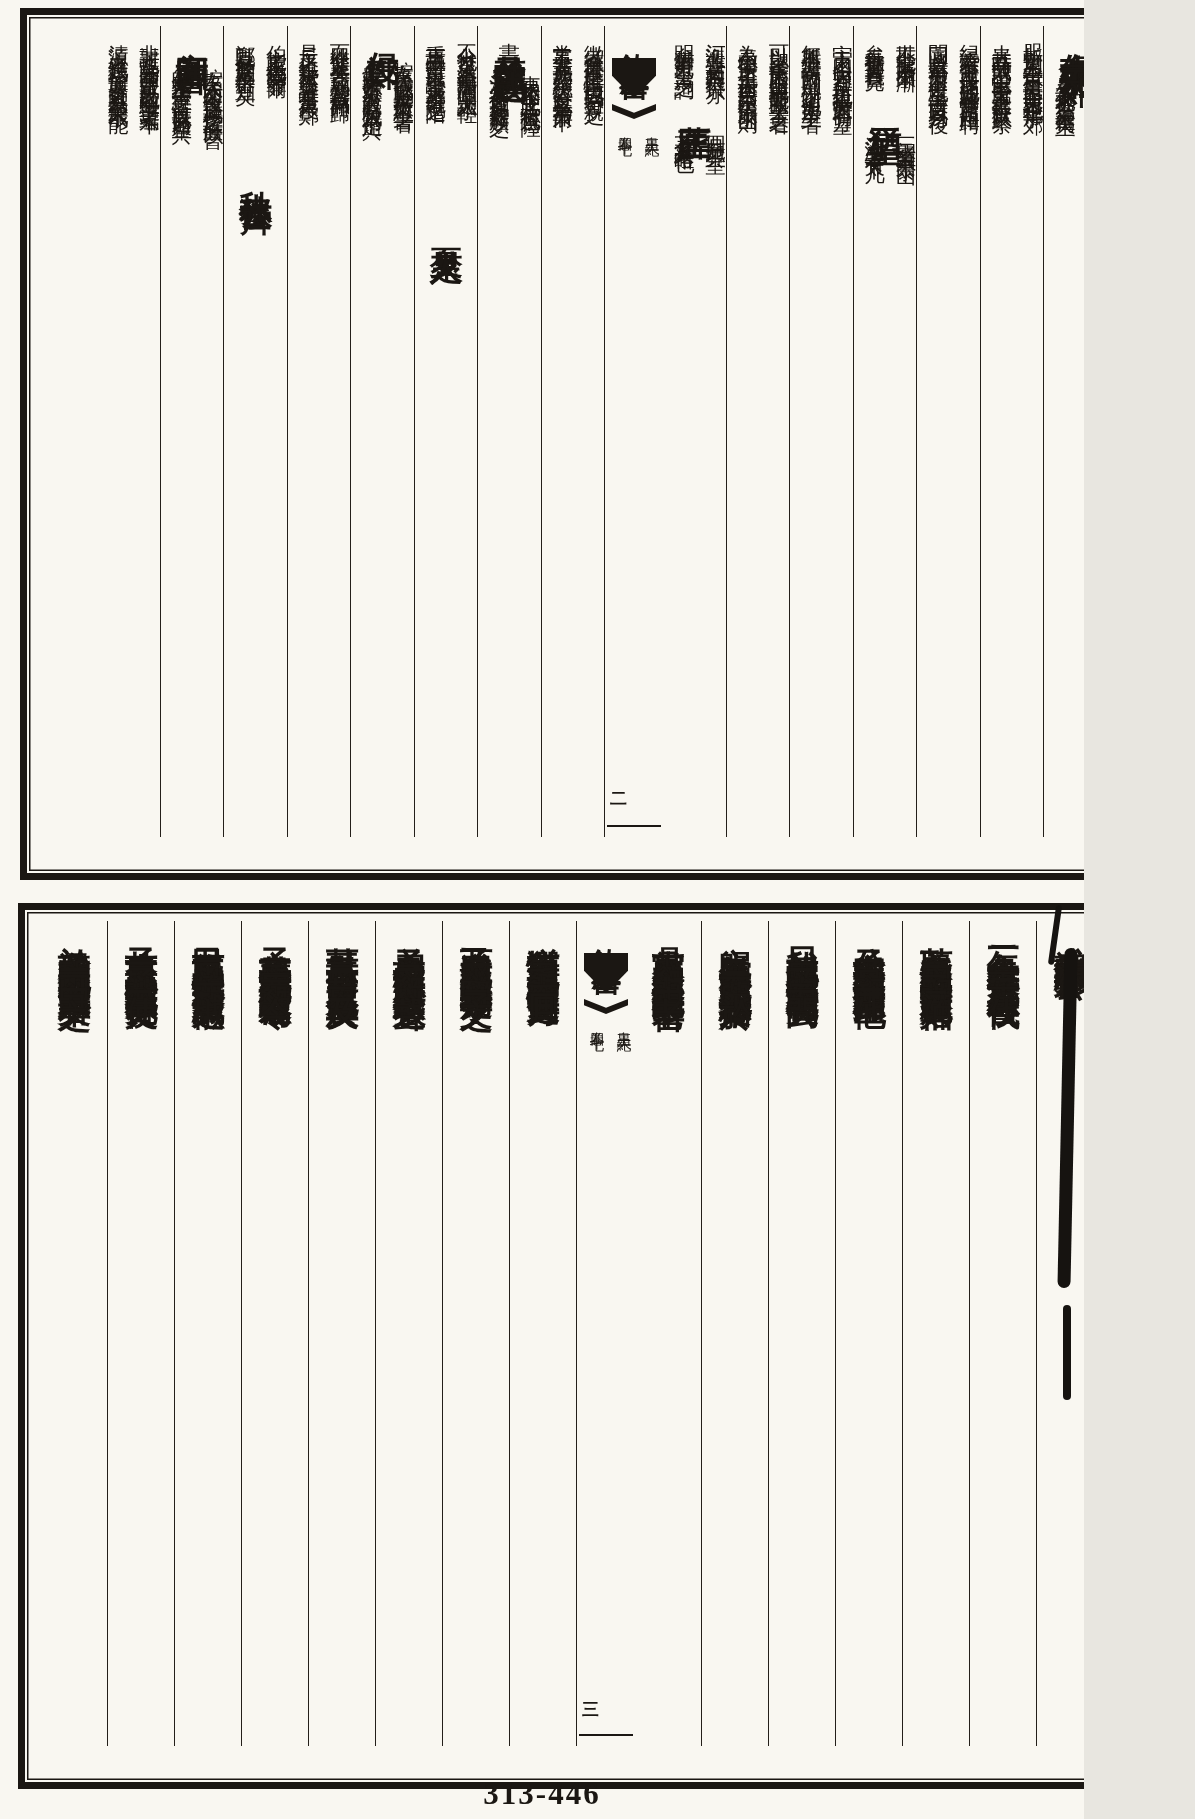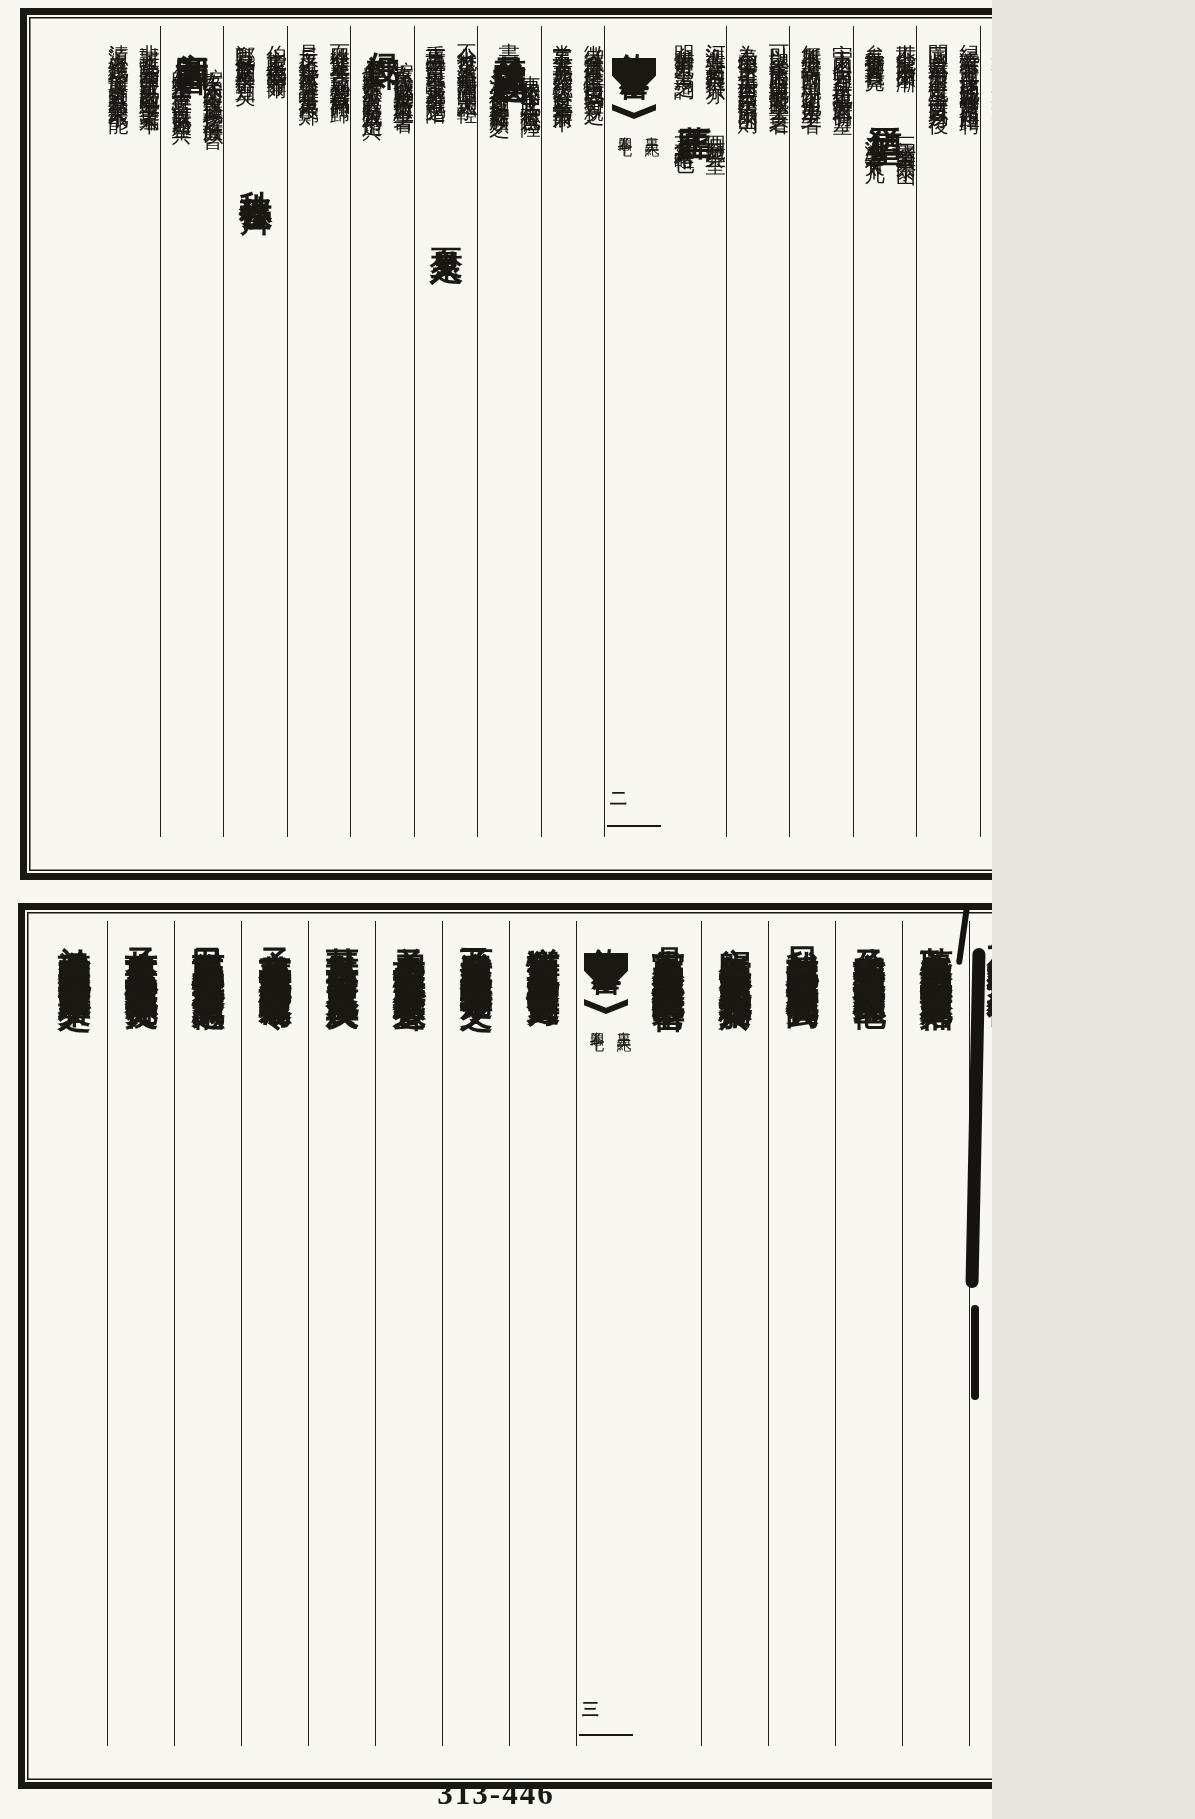--- a/index.html
+++ b/index.html
@@ -1,16 +1,16 @@
 <!DOCTYPE html>
 <html><head>
 <meta charset="utf-8">
 <style>
   html,body{margin:0;padding:0;background:#e8e6e0;}
-  #canvas{position:relative;width:992px;height:1819px;background:#f9f7f1;overflow:hidden;
+  #canvas{position:relative;width:1084px;height:1819px;background:#f9f7f1;overflow:hidden;
           font-family:"Liberation Serif","DejaVu Serif",serif;color:#1b1713;}
   .block{position:absolute;background:#f9f7f1;border:7px solid #1b1713;
          box-shadow: inset 0 0 0 2px #f9f7f1, inset 0 0 0 3.5px #1b1713;}
   #top-block{left:20px;top:8px;width:1150px;height:858px;}
   #bottom-block{left:18px;top:903px;width:1152px;height:872px;}
   .block-inner{position:absolute;inset:5px;writing-mode:vertical-rl;text-orientation:upright;
                display:block;padding:6px 2px;height:auto;}
   .tcol{display:flex;flex-direction:row;height:97%;margin:0;}
   #top-block .tcol{width:62.5px;}
   #bottom-block .tcol{width:66px;}

